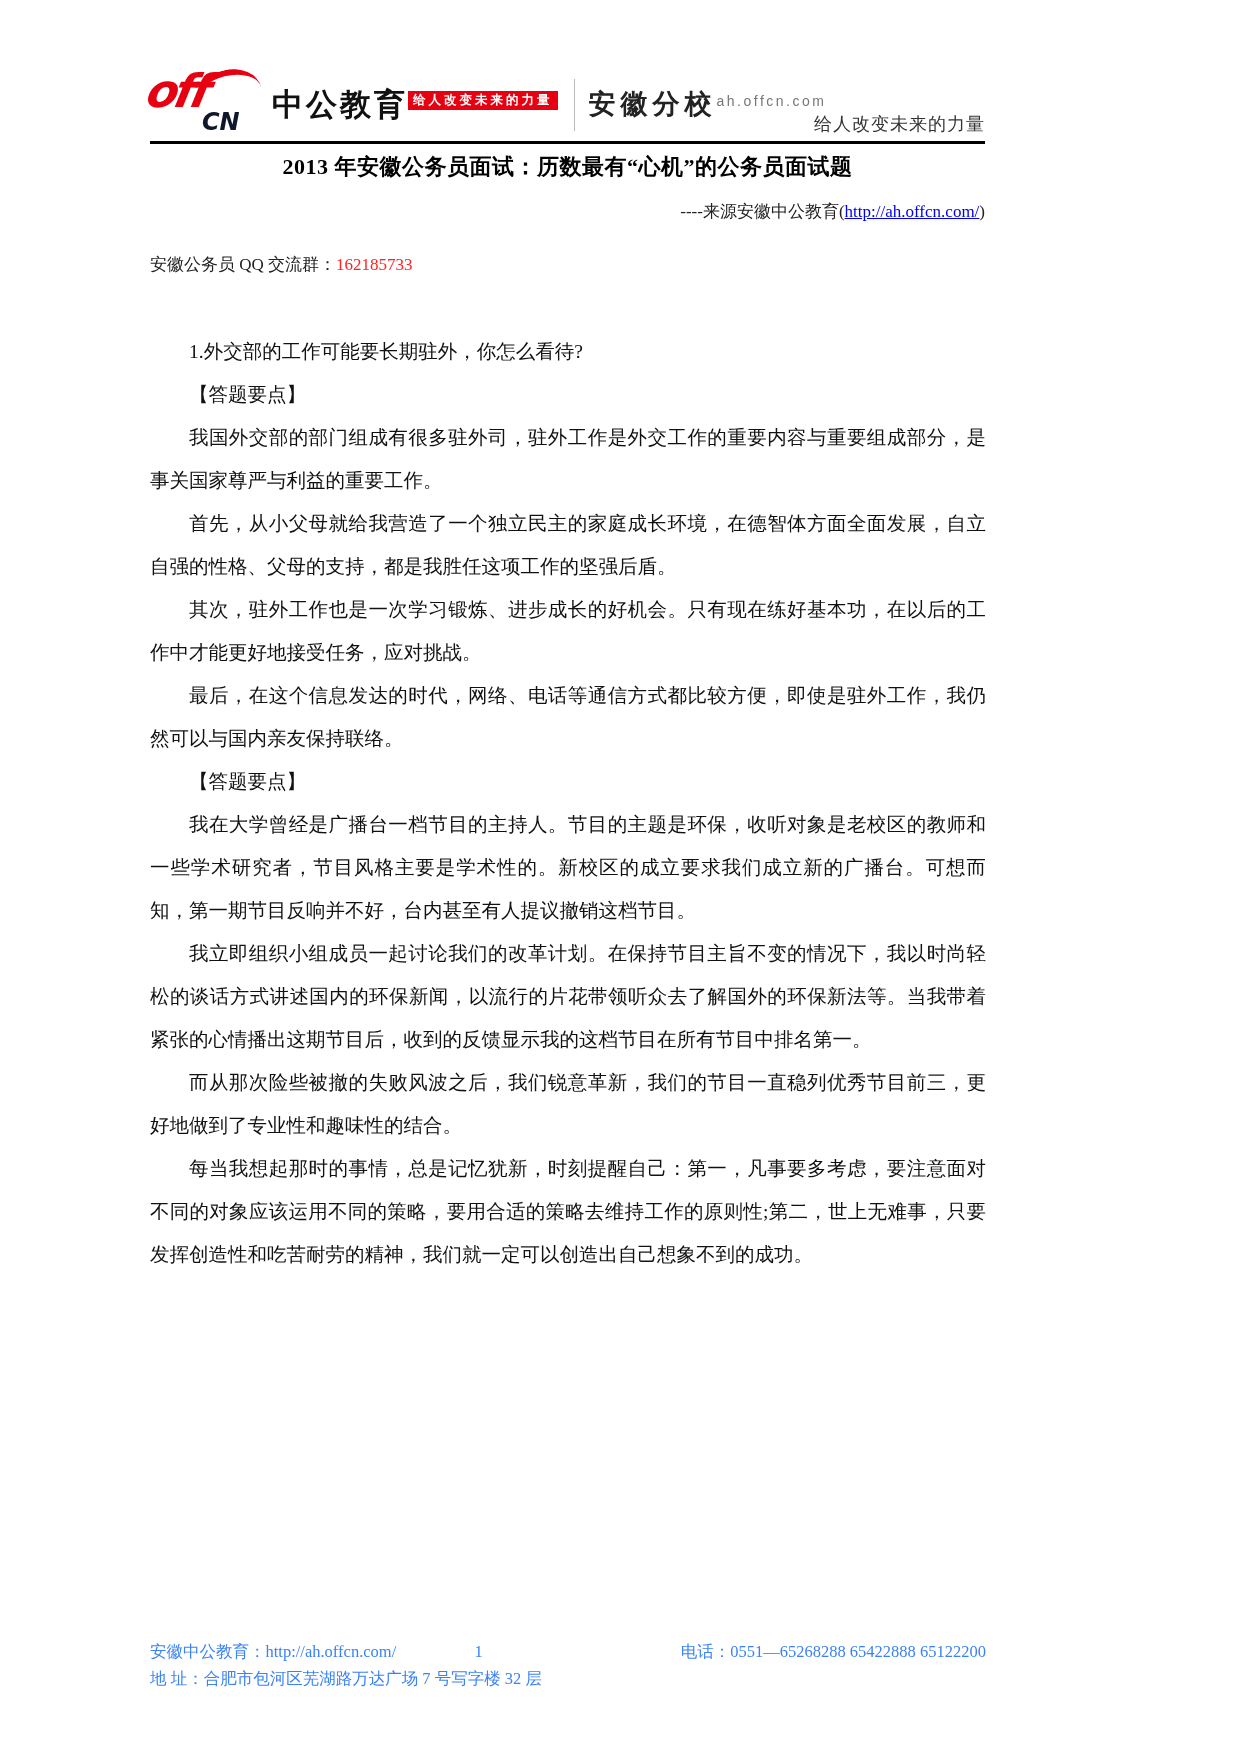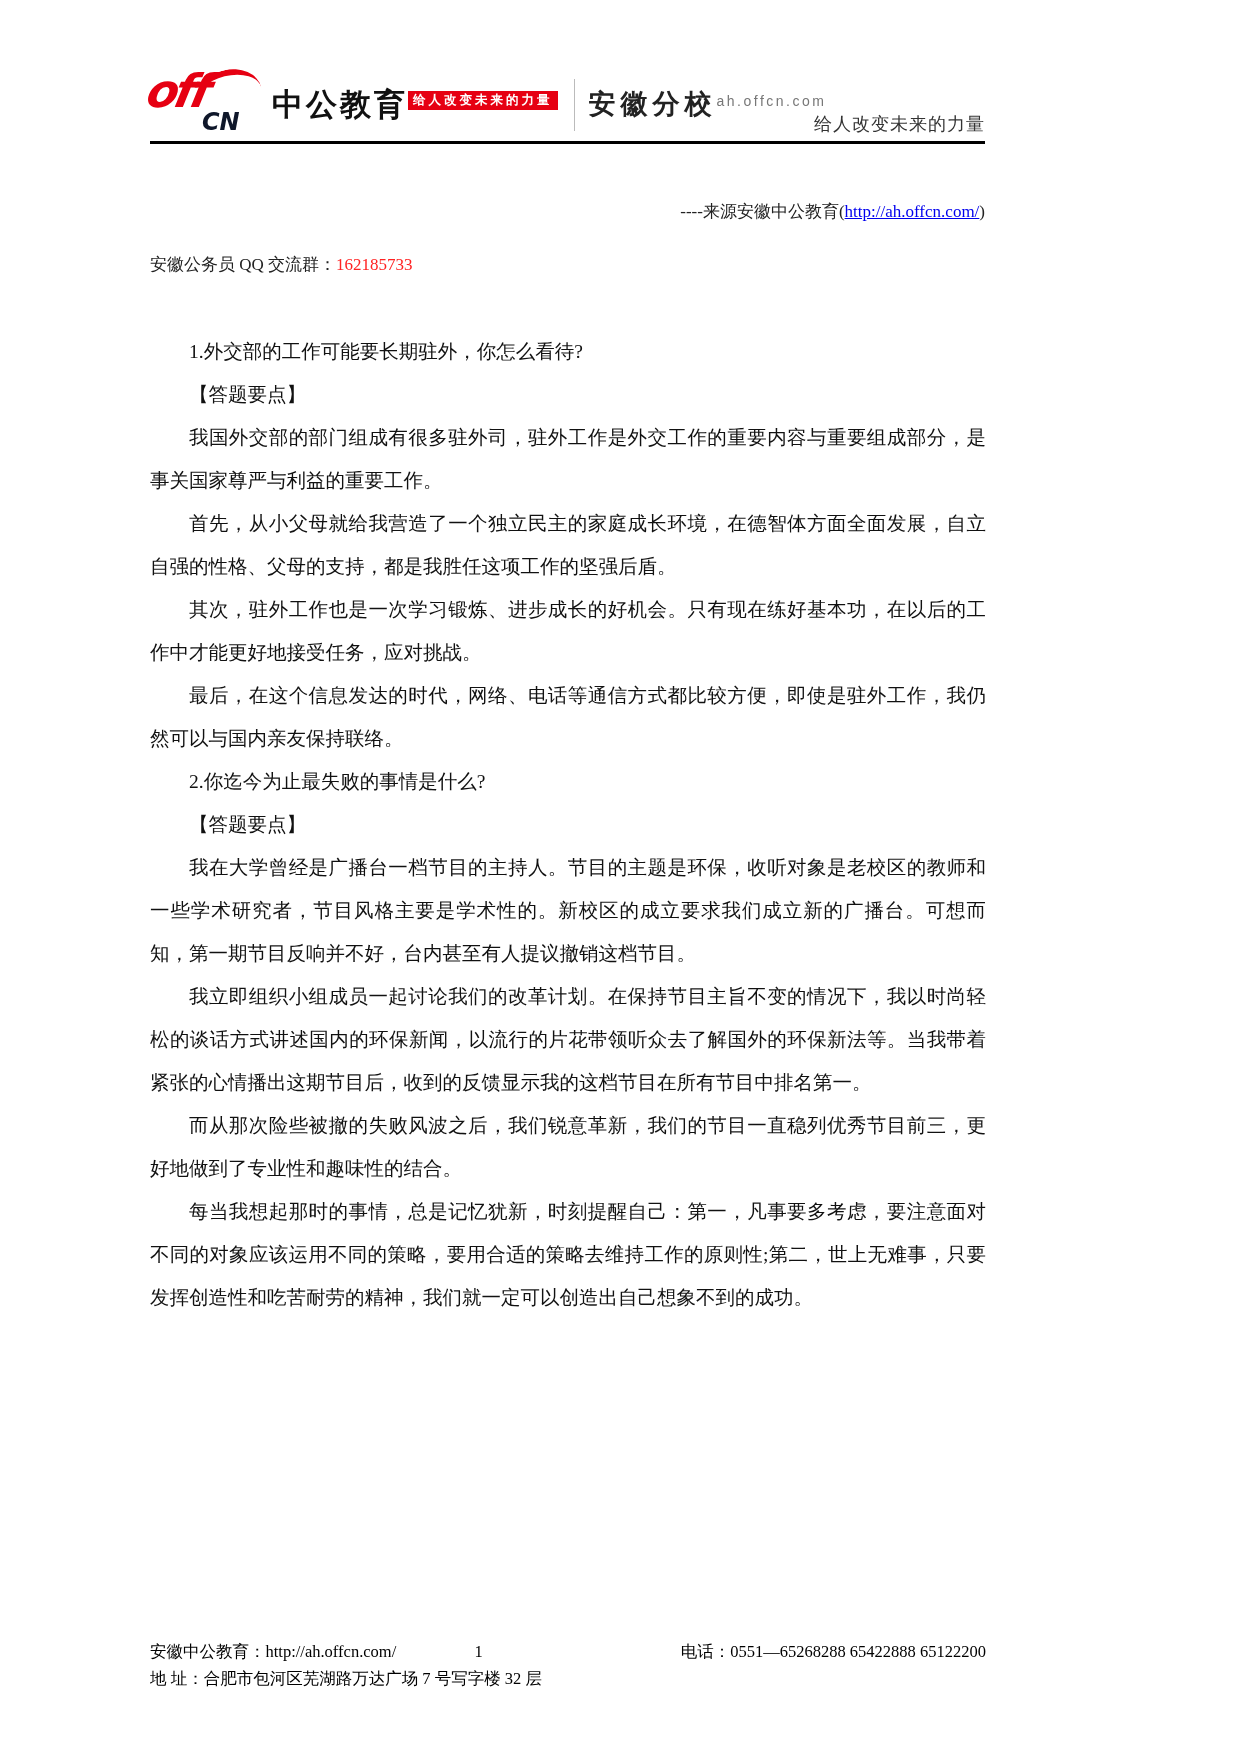--- a/index.html
+++ b/index.html
@@ -78,21 +78,21 @@
   .body-text{
     position:absolute;top:330px;left:150px;width:836px;
     font-size:19.5px;line-height:43px;color:#111;
     text-align:justify;
   }
   .body-text p{margin:0;text-indent:2em;}
   .q3-underline{text-decoration:underline;}
   
   .footer{
     position:absolute;top:1638px;left:150px;width:836px;
-    font-size:16.5px;color:#000000;line-height:27px;
+    font-size:16.5px;color:#3b82f6;line-height:27px;
   }
   .footer-row1{display:flex;justify-content:space-between;align-items:baseline;}
   .footer-left{white-space:nowrap;}
   .footer-page{flex:0 0 auto;margin-left:-120px;}
   .footer-phone{white-space:nowrap;}
   .footer-row2{white-space:nowrap;}
 </style>
 </head>
 <body>
 
@@ -112,33 +112,33 @@
       <div class="logo-divider"></div>
       <div class="branch">
         <span class="branch-name">安徽分校</span>
         <span class="branch-site">ah.offcn.com</span>
       </div>
     </div>
     <div class="slogan-right">给人改变未来的力量</div>
     <div class="header-rule"></div>
   </div>
 
+  <h1 class="title">2013 年安徽公务员面试：历数最有“心机”的公务员面试题</h1>
 
   <div class="source-line"><span>----来源安徽中公教育(</span><a href="#">http://ah.offcn.com/</a><span>)</span></div>
 
   <div class="qq-line"><span>安徽公务员 QQ 交流群：</span><span class="qq-number">162185733</span></div>
 
   <div class="body-text">
     <p>1.外交部的工作可能要长期驻外，你怎么看待?</p>
     <p>【答题要点】</p>
     <p>我国外交部的部门组成有很多驻外司，驻外工作是外交工作的重要内容与重要组成部分，是事关国家尊严与利益的重要工作。</p>
     <p>首先，从小父母就给我营造了一个独立民主的家庭成长环境，在德智体方面全面发展，自立自强的性格、父母的支持，都是我胜任这项工作的坚强后盾。</p>
     <p>其次，驻外工作也是一次学习锻炼、进步成长的好机会。只有现在练好基本功，在以后的工作中才能更好地接受任务，应对挑战。</p>
     <p>最后，在这个信息发达的时代，网络、电话等通信方式都比较方便，即使是驻外工作，我仍然可以与国内亲友保持联络。</p>
-    <p>2.你迄今为止最失败的事情是什么?</p>
     <p>【答题要点】</p>
     <p>我在大学曾经是广播台一档节目的主持人。节目的主题是环保，收听对象是老校区的教师和一些学术研究者，节目风格主要是学术性的。新校区的成立要求我们成立新的广播台。可想而知，第一期节目反响并不好，台内甚至有人提议撤销这档节目。</p>
     <p>我立即组织小组成员一起讨论我们的改革计划。在保持节目主旨不变的情况下，我以时尚轻松的谈话方式讲述国内的环保新闻，以流行的片花带领听众去了解国外的环保新法等。当我带着紧张的心情播出这期节目后，收到的反馈显示我的这档节目在所有节目中排名第一。</p>
     <p>而从那次险些被撤的失败风波之后，我们锐意革新，我们的节目一直稳列优秀节目前三，更好地做到了专业性和趣味性的结合。</p>
     <p>每当我想起那时的事情，总是记忆犹新，时刻提醒自己：第一，凡事要多考虑，要注意面对不同的对象应该运用不同的策略，要用合适的策略去维持工作的原则性;第二，世上无难事，只要发挥创造性和吃苦耐劳的精神，我们就一定可以创造出自己想象不到的成功。</p>
   </div>
 
   <div class="footer">
     <div class="footer-row1">
       <span class="footer-left">安徽中公教育：http://ah.offcn.com/</span>

